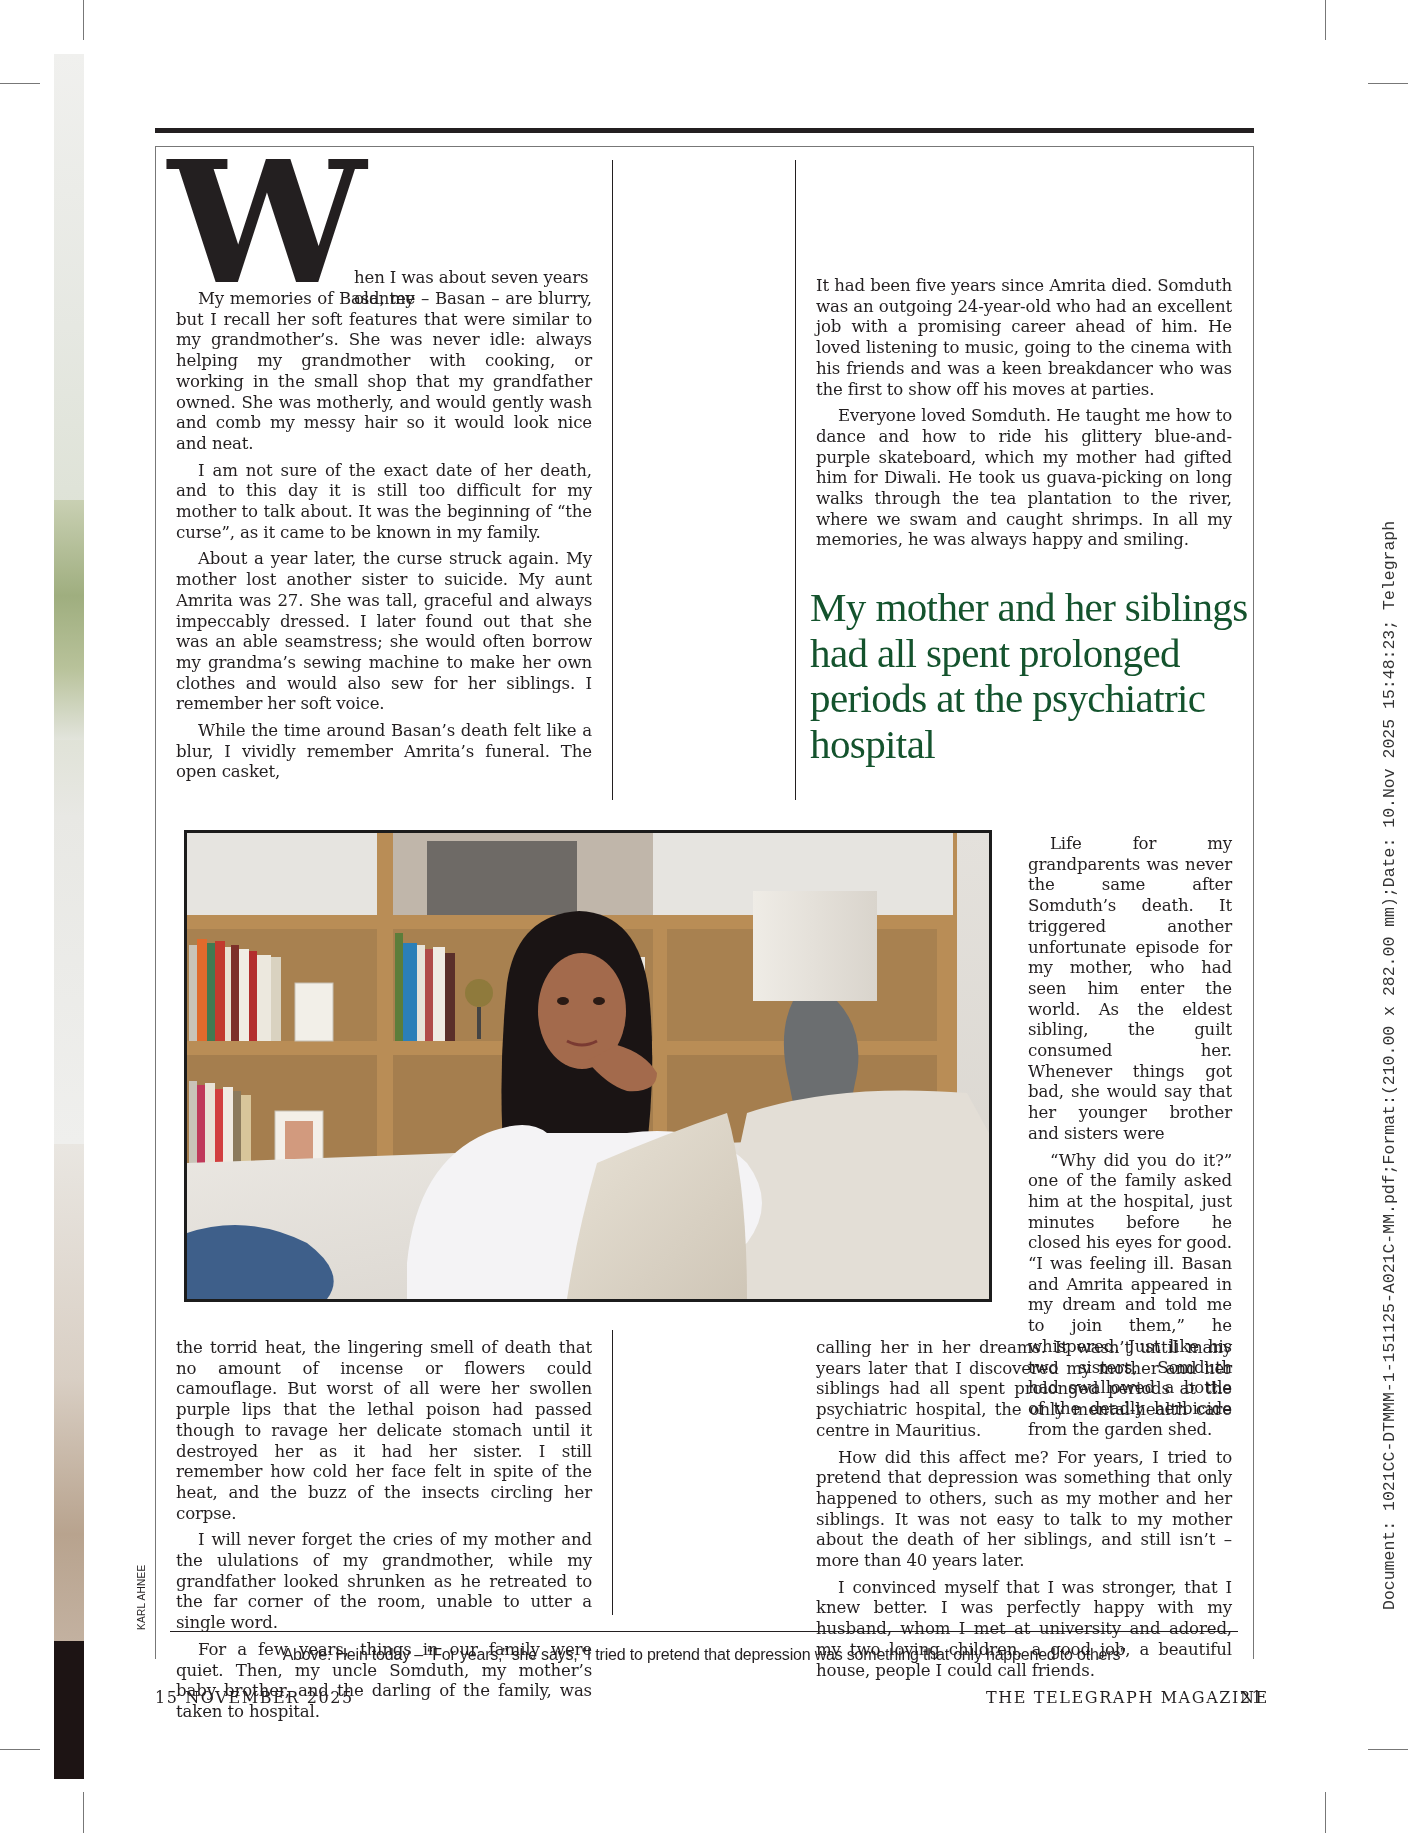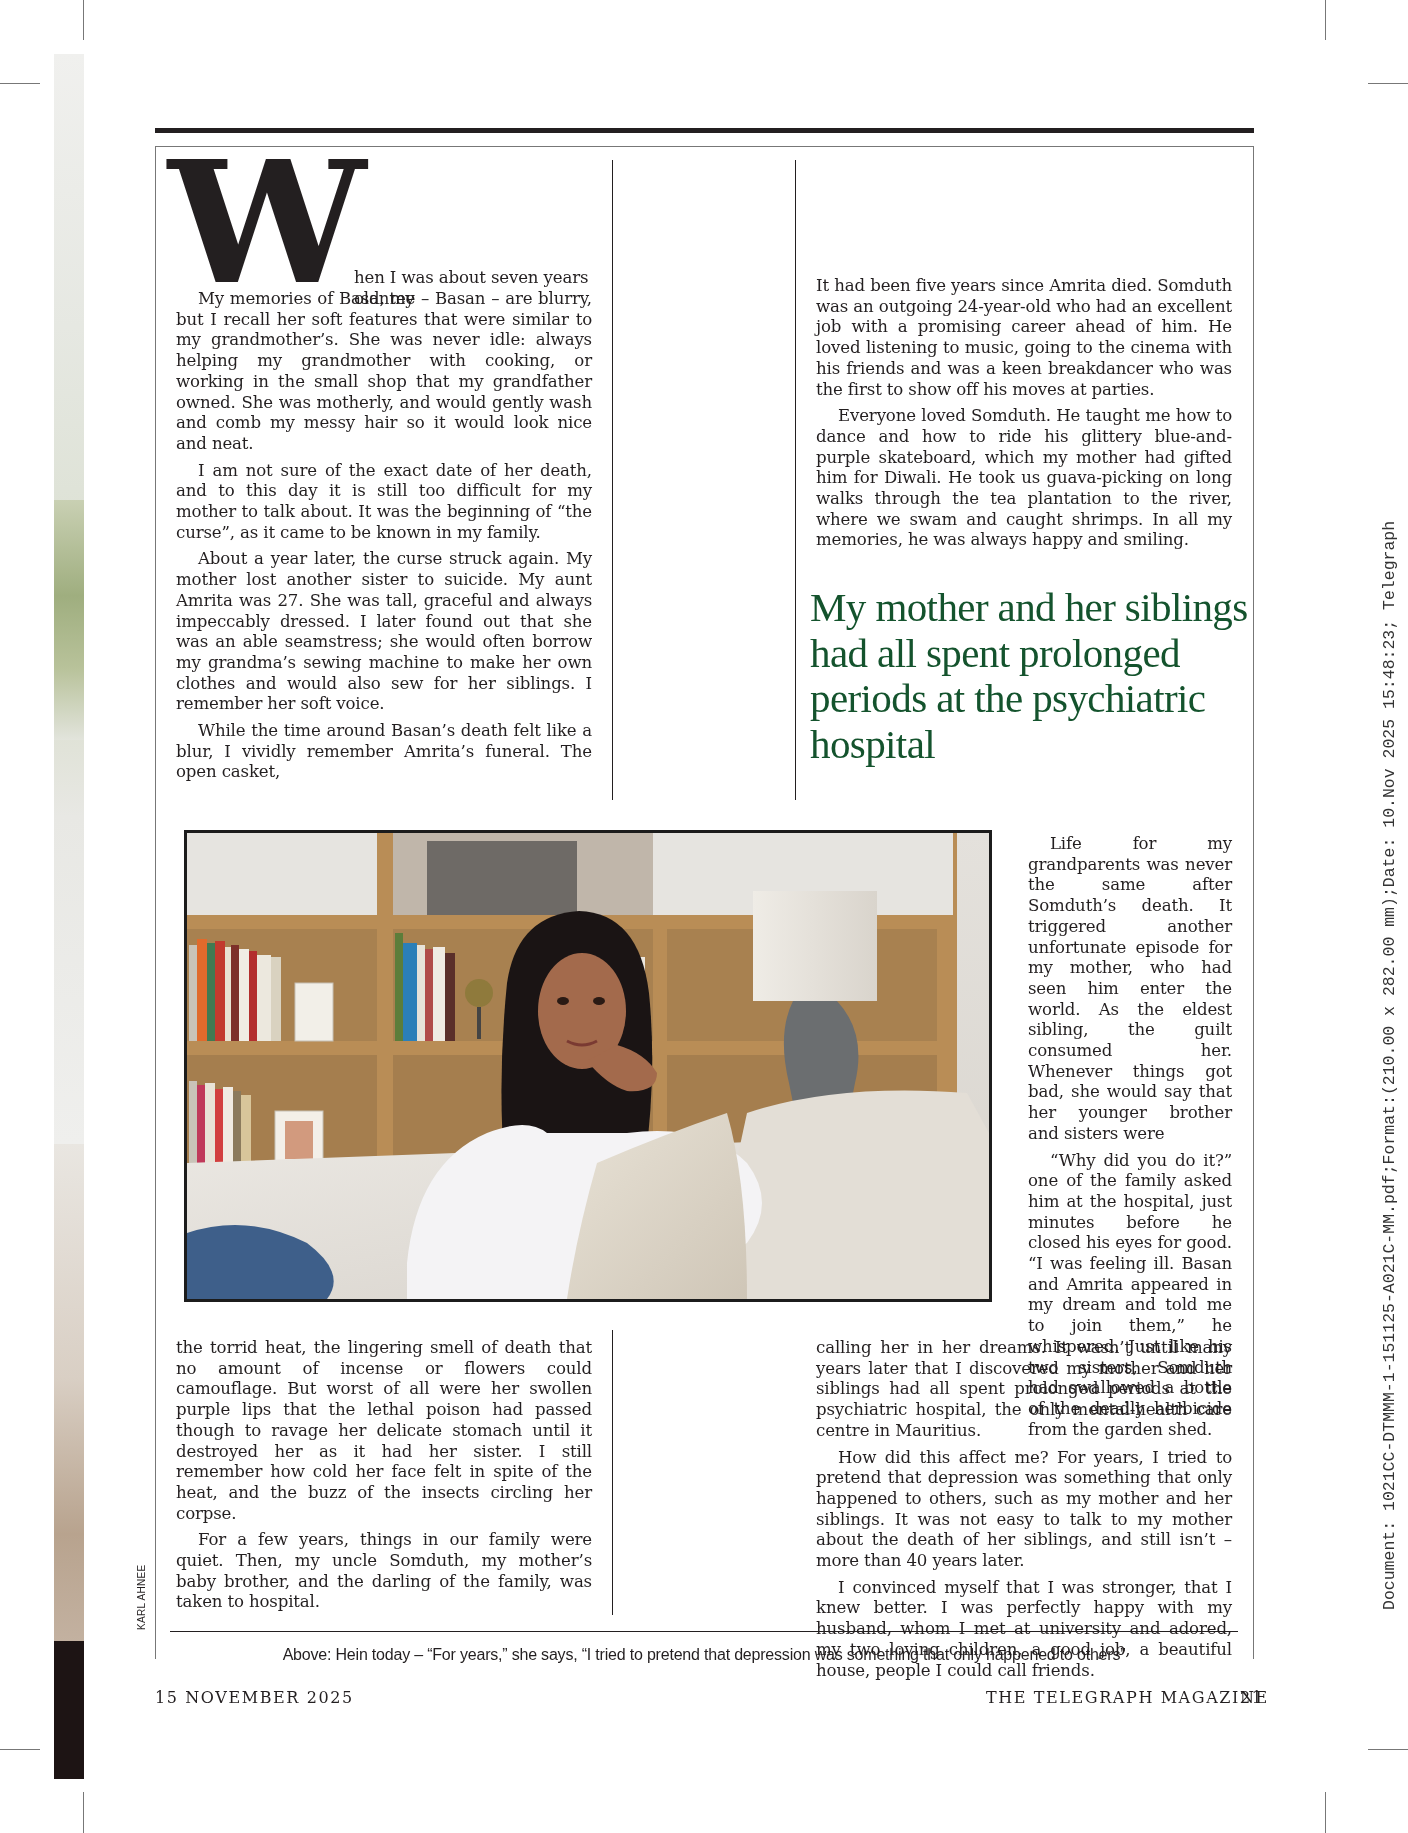--- a/index.html
+++ b/index.html
@@ -176,20 +176,21 @@
   </svg>
 </div>
 
 <div class="wrap-col body-text">
   <p>Life for my grandparents was never the same after Somduth’s death. It triggered another unfortunate episode for my mother, who had seen him enter the world. As the eldest sibling, the guilt consumed her. Whenever things got bad, she would say that her younger brother and sisters were</p>
   <p>“Why did you do it?” one of the family asked him at the hospital, just minutes before he closed his eyes for good. “I was feeling ill. Basan and Amrita appeared in my dream and told me to join them,” he whispered. Just like his two sisters, Somduth had swallowed a bottle of the deadly herbicide from the garden shed.</p>
 </div>
 
 <div class="col-left-b body-text">
   <p class="noind">the torrid heat, the lingering smell of death that no amount of incense or flowers could camouflage. But worst of all were her swollen purple lips that the lethal poison had passed though to ravage her delicate stomach until it destroyed her as it had her sister. I still remember how cold her face felt in spite of the heat, and the buzz of the insects circling her corpse.</p>
+  <p>I will never forget the cries of my mother and the ululations of my grandmother, while my grandfather looked shrunken as he retreated to the far corner of the room, unable to utter a single word.</p>
   <p>For a few years, things in our family were quiet. Then, my uncle Somduth, my mother’s baby brother, and the darling of the family, was taken to hospital.</p>
 </div>
 
 <div class="col-right-b body-text">
   <p class="noind">calling her in her dreams. It wasn’t until many years later that I discovered my mother and her siblings had all spent prolonged periods at the psychiatric hospital, the only mental-health care centre in Mauritius.</p>
   <p>How did this affect me? For years, I tried to pretend that depression was something that only happened to others, such as my mother and her siblings. It was not easy to talk to my mother about the death of her siblings, and still isn’t – more than 40 years later.</p>
   <p>I convinced myself that I was stronger, that I knew better. I was perfectly happy with my husband, whom I met at university and adored, my two loving children, a good job, a beautiful house, people I could call friends.</p>
 </div>
 
 <div class="caption-rule"></div>

